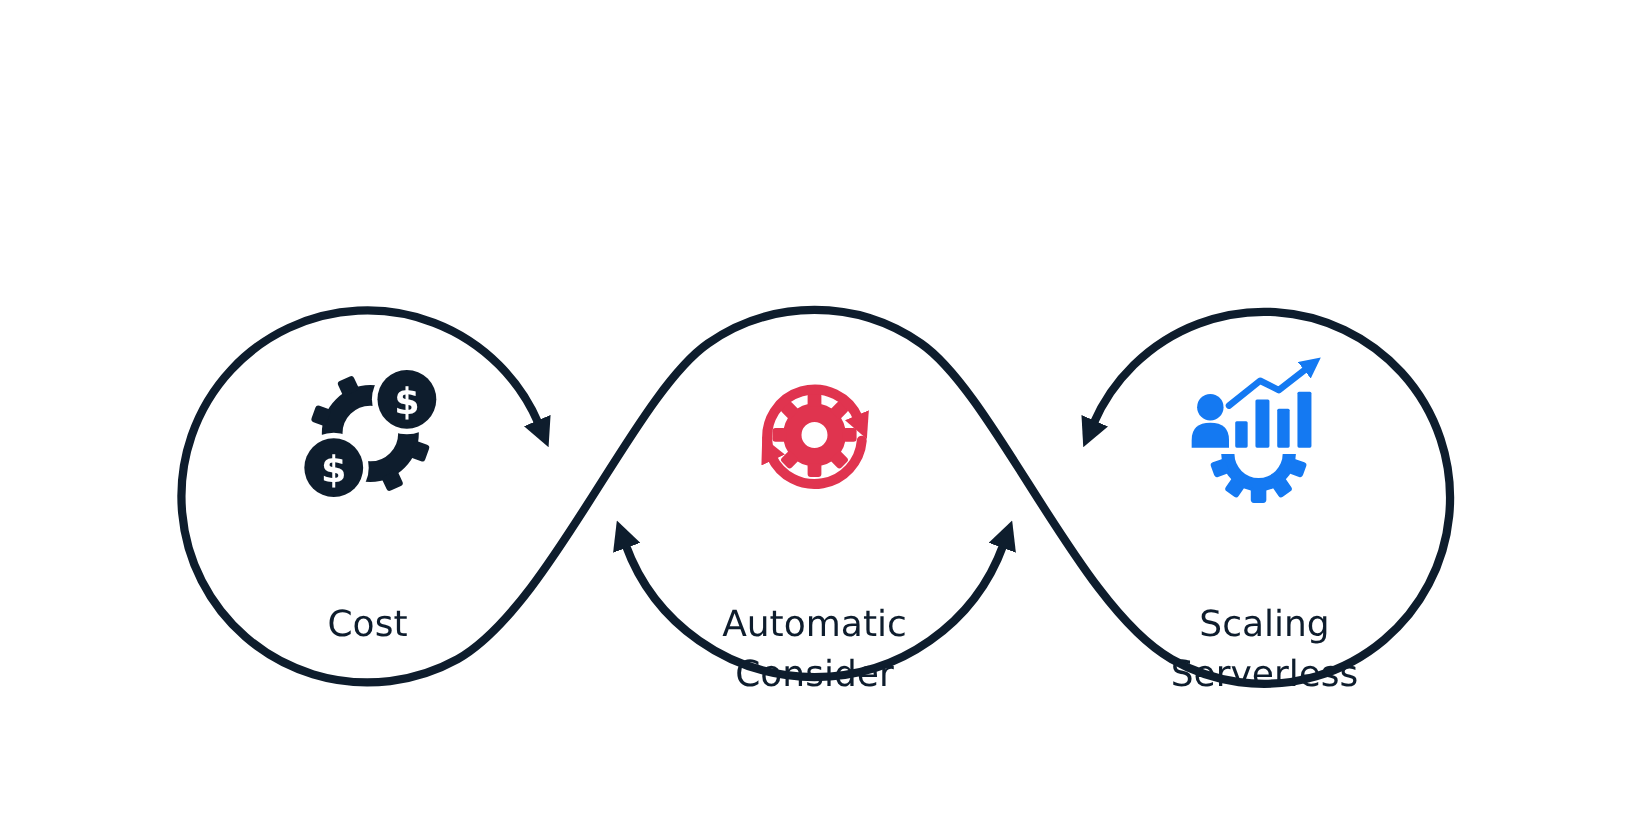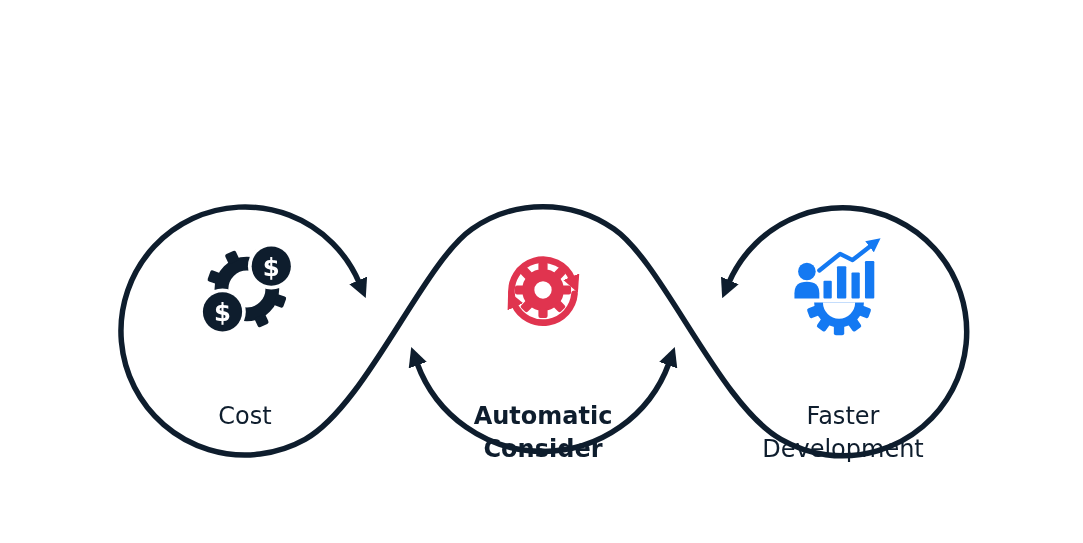--- a/index.html
+++ b/index.html
@@ -42,21 +42,21 @@
     fill:#ffffff;font-weight:bold;font-size:23px;
     font-family:"DejaVu Sans","Liberation Sans",sans-serif;
   }
   .label{
     position:absolute;top:356px;width:300px;
     text-align:center;color:var(--navy);
     font-size:24px;line-height:33px;font-weight:400;margin-top:44px;
   }
   .label span{display:block;}
   .label-cost{left:95px;}
-  .label-scale{left:393px;font-weight:bold;}
+  .label-scale{left:393px;}
   .label-dev{left:693px;}
 </style>
 </head>
 <body>
 
 <div class="stage">
 
 
   <svg class="wave" viewBox="0 0 1083 543" aria-hidden="true">
     <defs>
@@ -154,17 +154,17 @@
   </svg>
 
   <div class="label label-cost">
     <span>Cost</span>
   </div>
   <div class="label label-scale">
     <span>Automatic</span>
     <span>Consider</span>
   </div>
   <div class="label label-dev">
-    <span>Faster</span>
-    <span>Development</span>
+    <span>Scaling</span>
+    <span>Serverless</span>
   </div>
 
 </div>
 
 </body></html>

